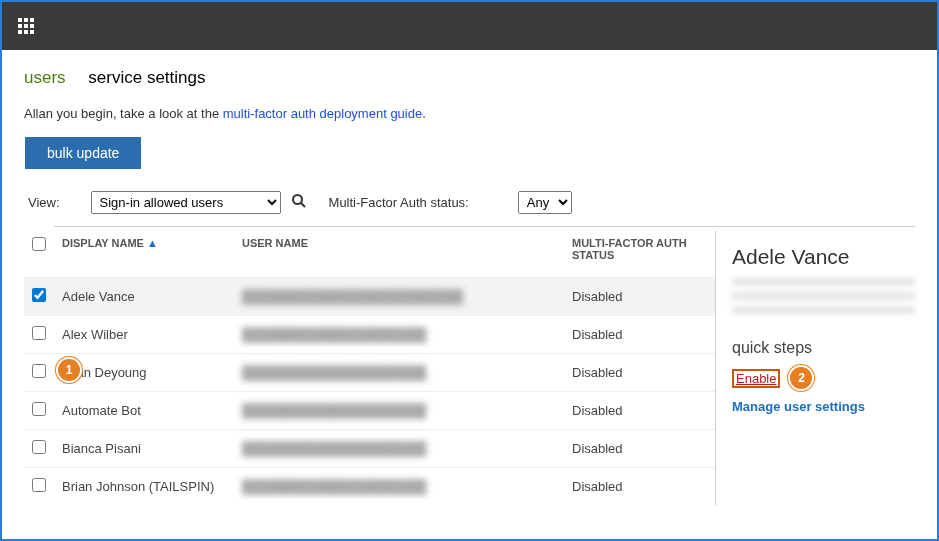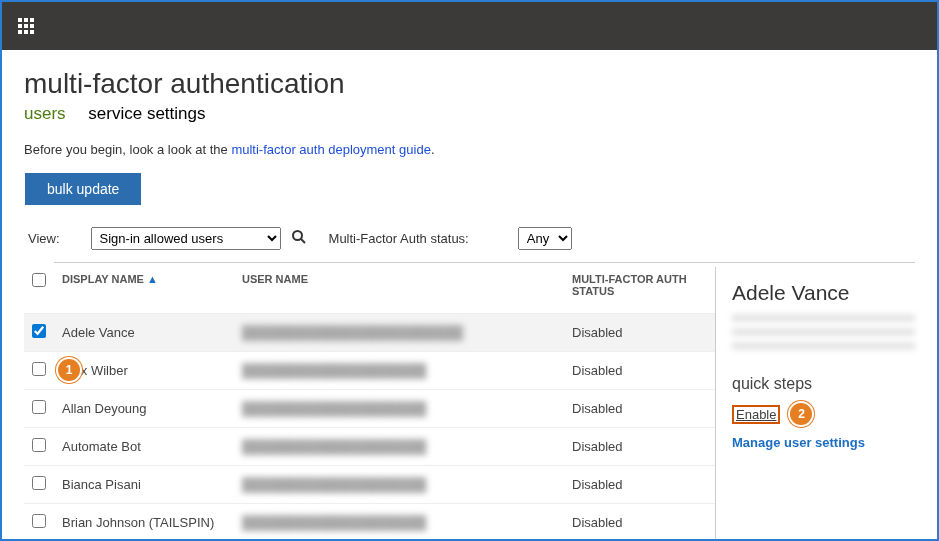--- a/index.html
+++ b/index.html
@@ -32,21 +32,21 @@
   .sort-ind { color: #1b6ec2; }
   tbody td { padding: 10px 8px; font-size: 13px; color: #444; border-top: 1px solid #eee; }
   tbody tr.selected { background: #f3f3f3; }
   .blur { filter: blur(3px); color: #aaa; user-select: none; }
   input[type=checkbox] { width: 14px; height: 14px; accent-color: #0078d4; }
   .detail { width: 200px; border-left: 1px solid #ccc; padding: 14px 0 0 16px; margin-top: 4px; }
   .detail h2 { font-size: 21px; font-weight: 400; color: #333; margin-bottom: 10px; }
   .detail .redact { height: 42px; filter: blur(3px); background: repeating-linear-gradient(#ddd, #ddd 6px, #fff 6px, #fff 14px); margin-bottom: 18px; }
   .detail h3 { font-size: 16px; font-weight: 400; color: #444; margin-bottom: 10px; }
   .enable-wrap { display: flex; align-items: center; gap: 10px; margin-bottom: 10px; }
-  .detail a.enable { color: #404040; text-decoration: underline; font-size: 13px; border: 2px solid #d35400; padding: 0 2px; }
+  .detail a.enable { color: #b91c1c; text-decoration: underline; font-size: 13px; border: 2px solid #d35400; padding: 0 2px; }
   .detail a.manage { color: #1b6ec2; text-decoration: none; font-size: 13px; font-weight: bold; }
   .callout { width: 22px; height: 22px; border-radius: 50%; background: #e67e22; color: #fff; font-size: 12px; font-weight: 600; display: inline-flex; align-items: center; justify-content: center; box-shadow: 0 0 0 2px #fff, 0 0 0 3px #e67e22; }
   .callout1 { position: absolute; left: 58px; top: 359px; }
 </style>
 </head>
 <body>
 
 <div class="topbar">
   <div class="waffle">
     <svg width="16" height="16" viewBox="0 0 16 16">
@@ -57,27 +57,26 @@
         <rect x="6" y="6" width="4" height="4"></rect>
         <rect x="12" y="6" width="4" height="4"></rect>
         <rect x="0" y="12" width="4" height="4"></rect>
         <rect x="6" y="12" width="4" height="4"></rect>
         <rect x="12" y="12" width="4" height="4"></rect>
       </svg>
   </div>
 </div>
 
 <div class="content">
-  <h1>multi-factor authentication</h1>
   <div class="tabs">
     <span class="active">users</span>
     <span class="inactive">service settings</span>
   </div>
   <div class="intro">
-    <span>Before you begin, look a look at the </span><a href="#">multi-factor auth deployment guide</a><span>.</span>
+    <span>Allan you begin, take a look at the </span><a href="#">multi-factor auth deployment guide</a><span>.</span>
   </div>
   <button class="bulk">bulk update</button>
   <div class="filters">
     <span>View:</span>
     <select class="view-select">
       <option>Sign-in allowed users</option>
     </select>
     <span class="search-icon">
       <svg width="16" height="16" viewBox="0 0 16 16" fill="none" stroke-width="2">
           <circle cx="6.5" cy="6.5" r="4.5"></circle>

